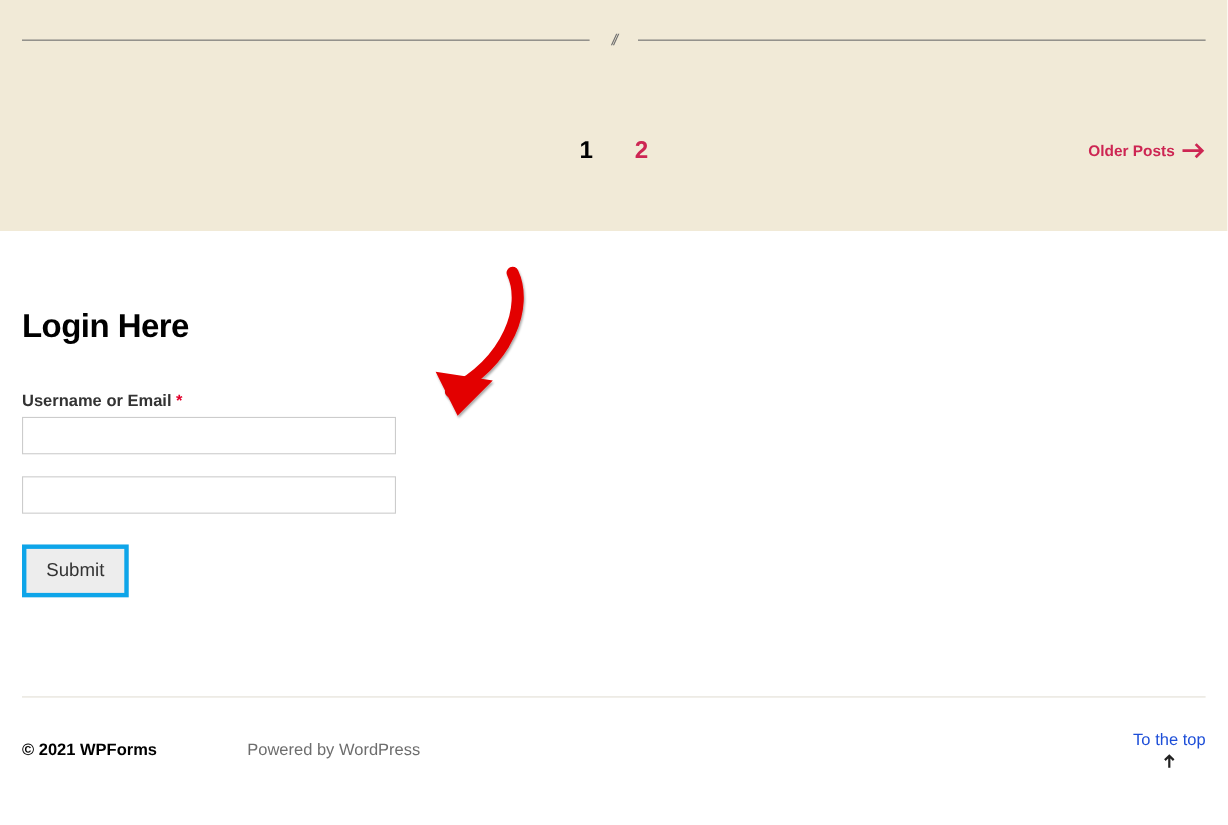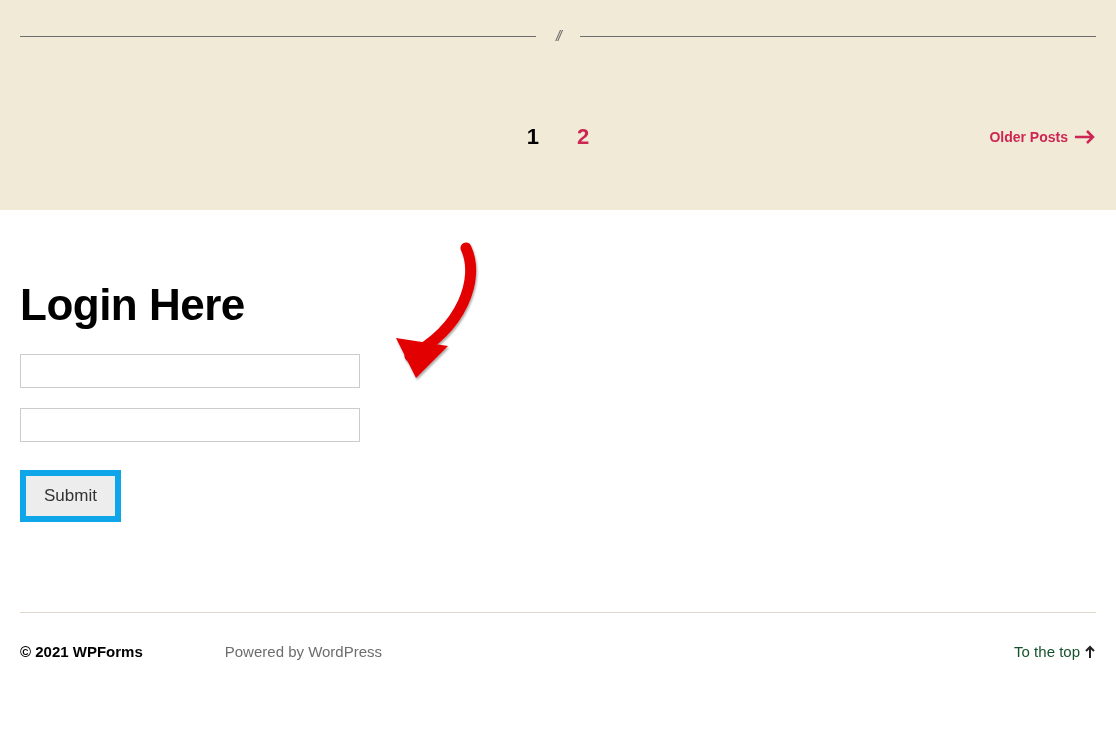--- a/index.html
+++ b/index.html
@@ -54,45 +54,45 @@
     align-items: center;
     gap: 6px;
     cursor: pointer;
   }
   .content-section {
     background: #fff;
     padding: 70px 20px 90px 20px;
     position: relative;
   }
   .login-heading {
-    font-size: 44px;
+    font-size: 30px;
     font-weight: 800;
     letter-spacing: -0.5px;
-    margin-bottom: 24px;
+    margin-bottom: 42px;
   }
   .form-group { margin-bottom: 20px; }
   .form-label {
     font-size: 15px;
     font-weight: 700;
     color: #333;
     display: block;
     margin-bottom: 6px;
   }
   .required { color: #e2002b; }
   .form-input {
     width: 340px;
     height: 34px;
     border: 1px solid #ccc;
     font-size: 14px;
     padding: 0 8px;
     background: #fff;
   }
   .submit-btn {
     background: #ededed;
-    border: 6px solid #0ea5e9;
+    border: 4px solid #0ea5e9;
     padding: 10px 18px;
     font-size: 17px;
     color: #333;
     cursor: pointer;
     margin-top: 8px;
   }
   .arrow-annotation {
     position: absolute;
     left: 388px;
     top: 28px;
@@ -111,25 +111,26 @@
     font-size: 15px;
     justify-content: flex-end;
   }
   .copyright { font-weight: 700; }
   .powered {
     color: #6d6d6d;
     margin-left: 82px;
   }
   .to-top {
     margin-left: auto;
-    color: #14532d;
+    color: #1d4ed8;
     display: flex;
     align-items: center;
     gap: 4px;
     cursor: pointer;
+    flex-direction: column;
   }
 </style>
 </head>
 <body>
 
 <div class="top-section">
   <div class="divider-wrap">
     <div class="divider-line"></div>
     <span class="slashes">//</span>
     <div class="divider-line"></div>
@@ -145,20 +146,24 @@
           <path fill="none" stroke="#cd2653" stroke-width="2.5" d="M1 8h18M13 2l6 6-6 6"></path>
         </svg>
     </a>
   </div>
 </div>
 
 <div class="content-section">
   <h2 class="login-heading">Login Here</h2>
 
   <div class="form-group">
+    <label class="form-label">
+      <span>Username or Email</span>
+      <span class="required">*</span>
+    </label>
     <input type="text" class="form-input" style="">
   </div>
 
   <div class="form-group">
     <input type="password" class="form-input" style="">
   </div>
 
   <button class="submit-btn">Submit</button>
 
   <svg class="arrow-annotation" viewBox="0 0 100 150">

